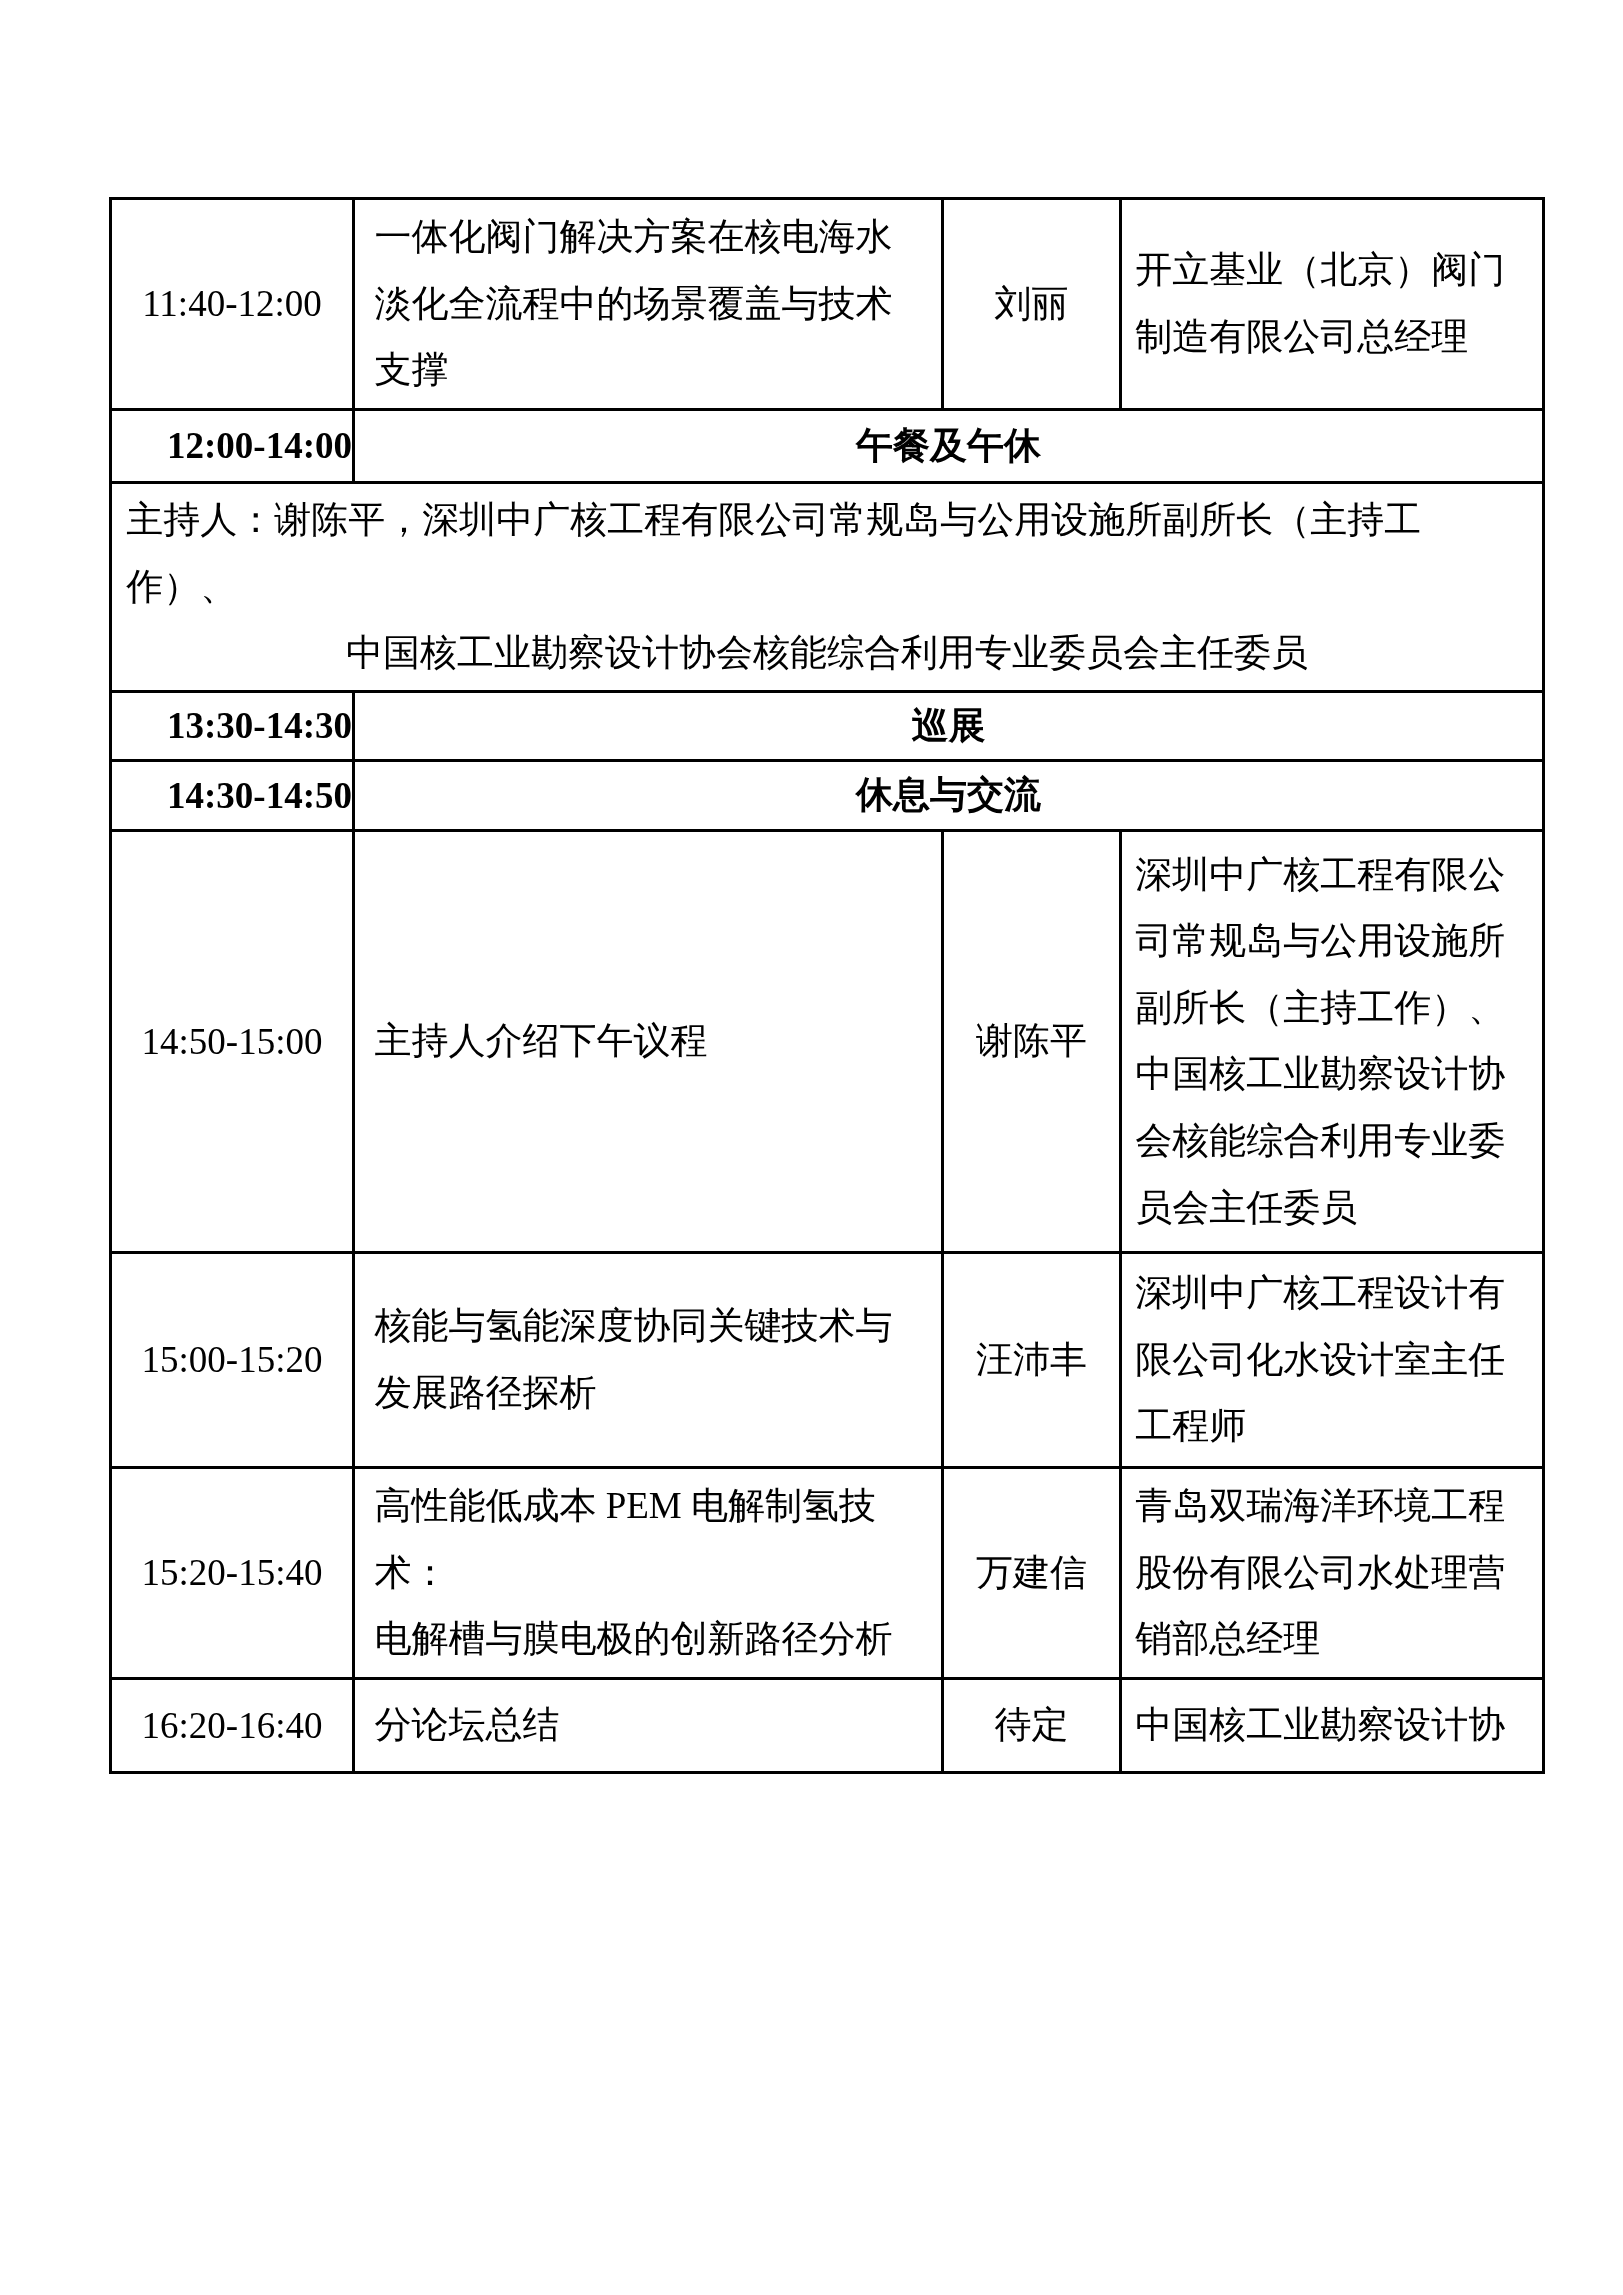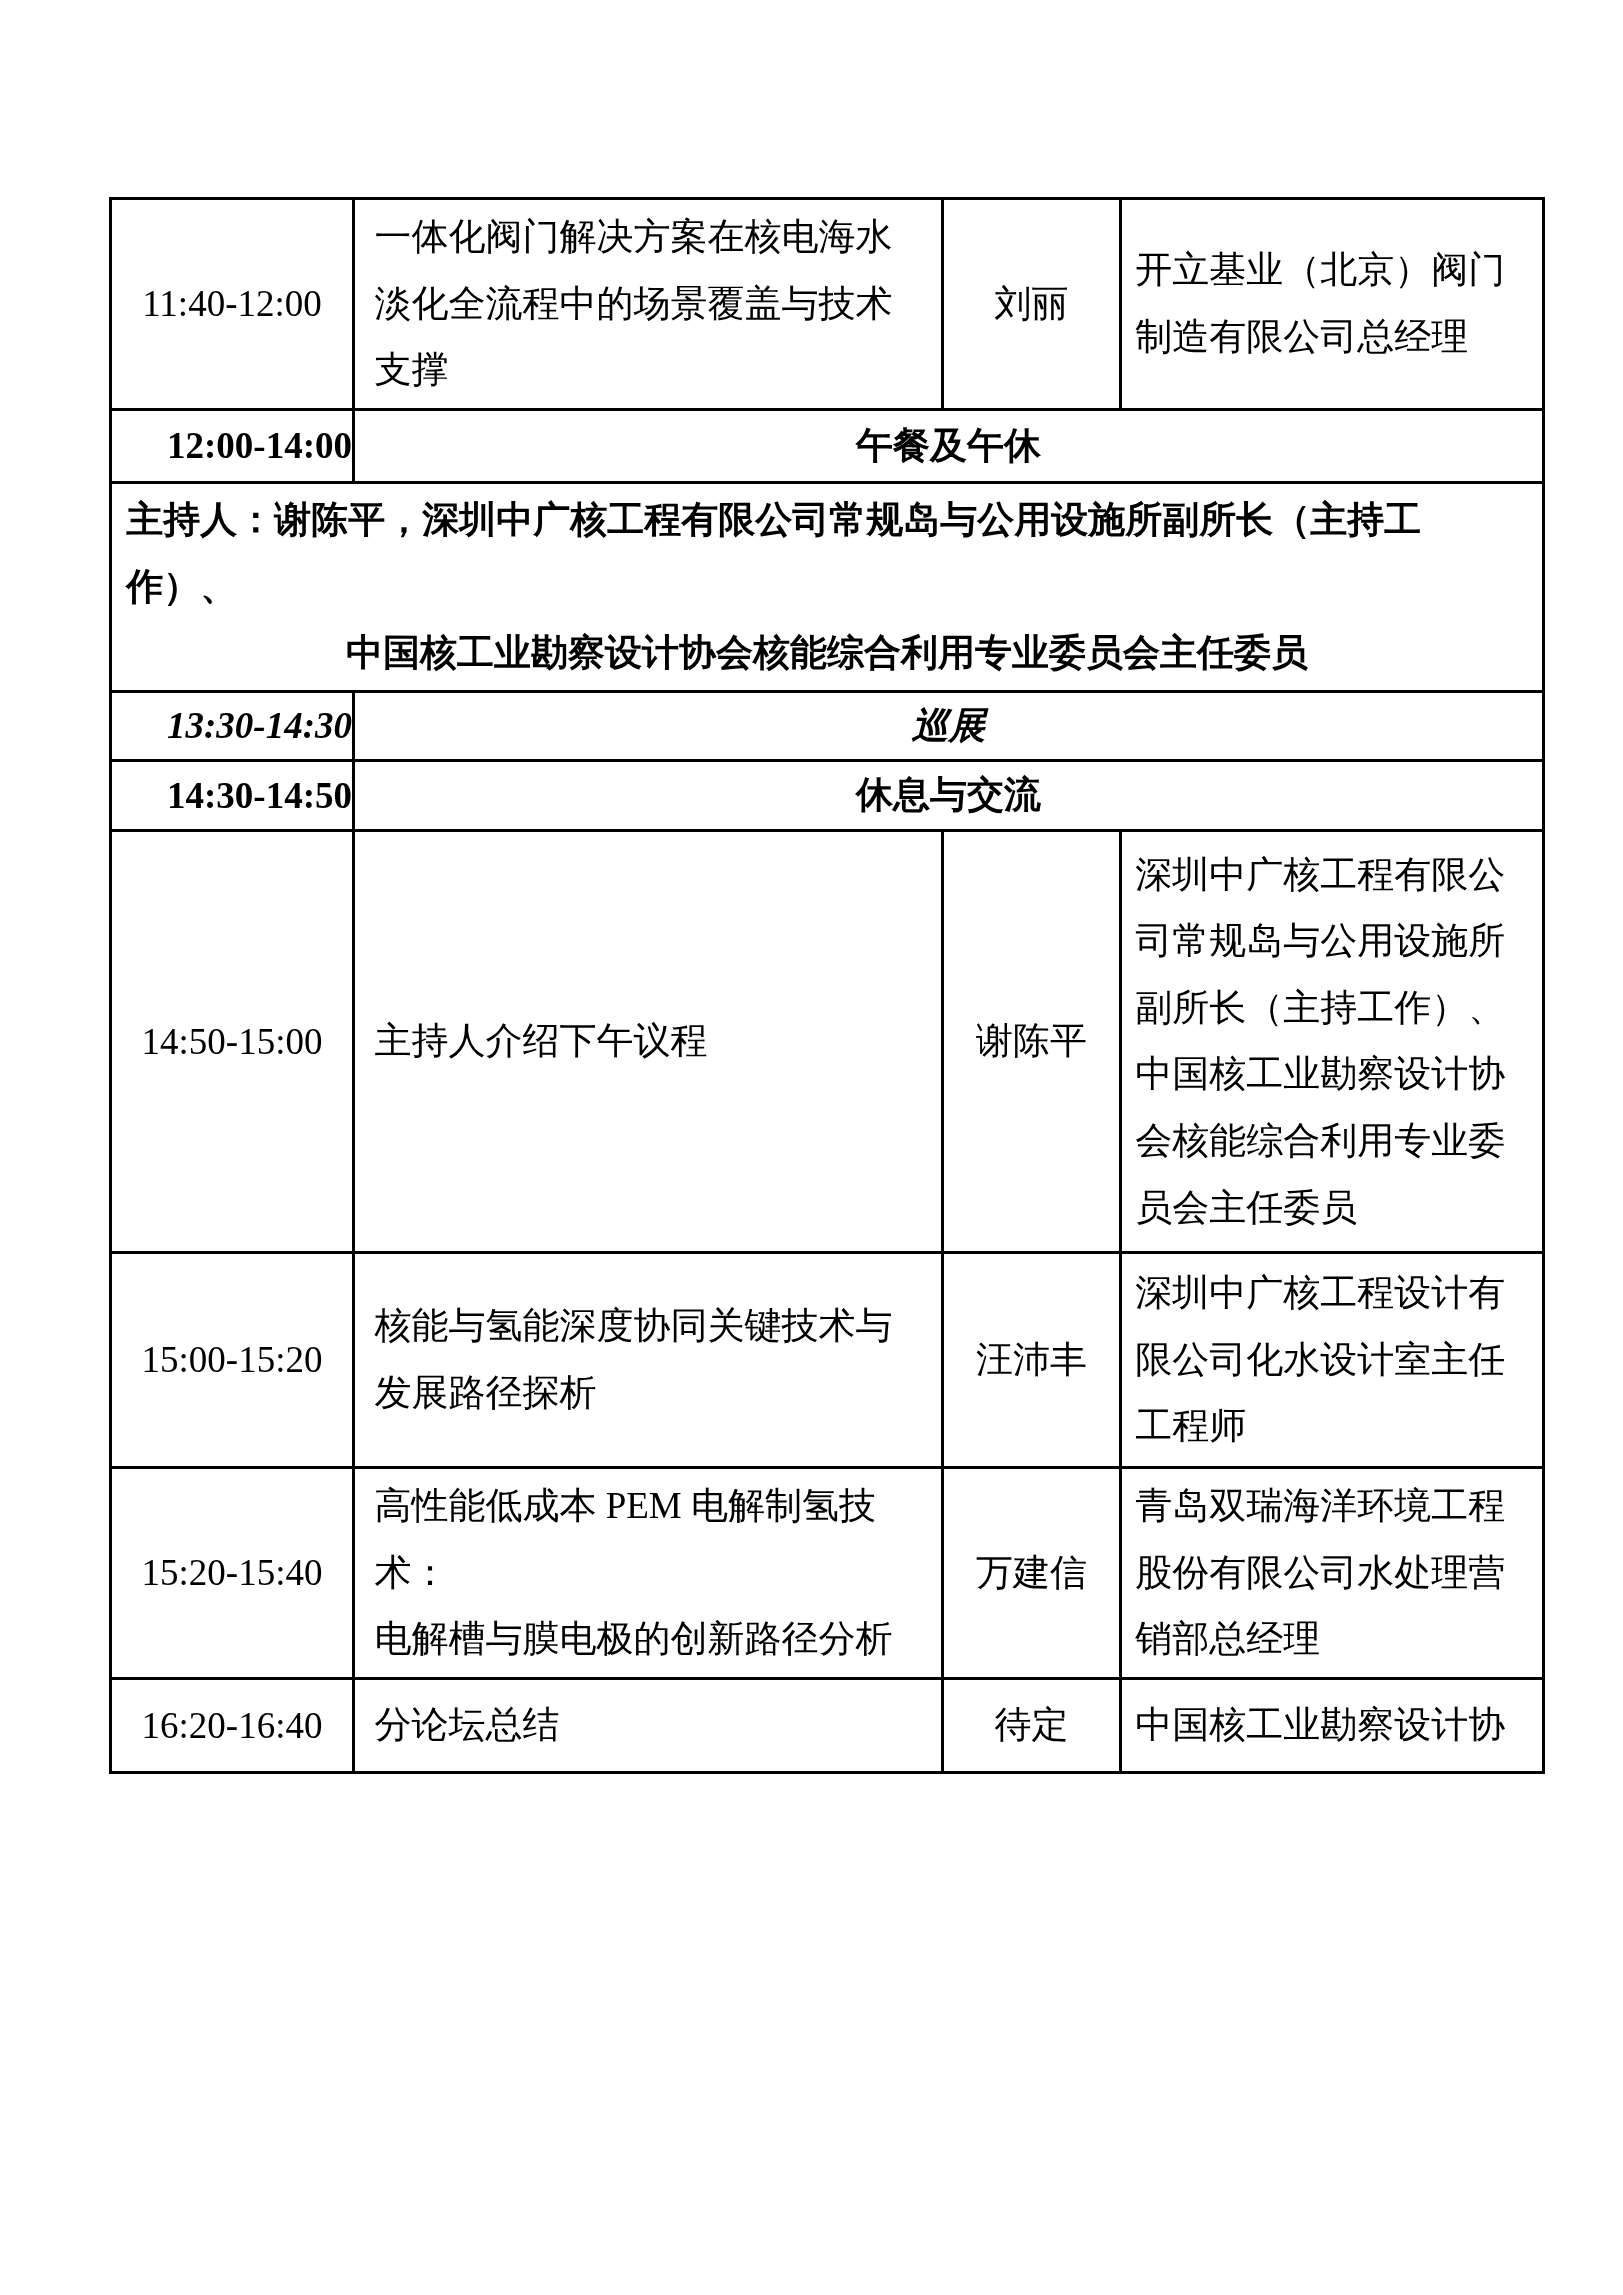--- a/index.html
+++ b/index.html
@@ -52,32 +52,32 @@
   }
   td.break-col {
     text-align: center;
     font-weight: bold;
   }
   tr.bold-time td.time-col {
     font-weight: bold;
     text-align: right;
   }
   td.host-col {
-    font-weight: bold;
+    font-weight: normal;
     padding: 3.1px 14.3px;
     line-height: 1.8;
   }
   .host-line-1 { text-align: left; }
   .host-line-2 { text-align: center; }
 
   
   tr.r1  { height: 202px; }
   tr.r2  { height: 73px; }
   tr.r3  { height: 139px; }
-  tr.r4  { height: 69px; font-style: italic; }
+  tr.r4  { height: 69px; }
   tr.r5  { height: 70px; }
   tr.r6  { height: 422px; }
   tr.r7  { height: 215px; }
   tr.r8  { height: 210px; }
   tr.r9  { height: 161px; }
   tr.r10 { height: 170px; }
   tr.r11 { height: 94px; }
 </style>
 </head>
 <body>

